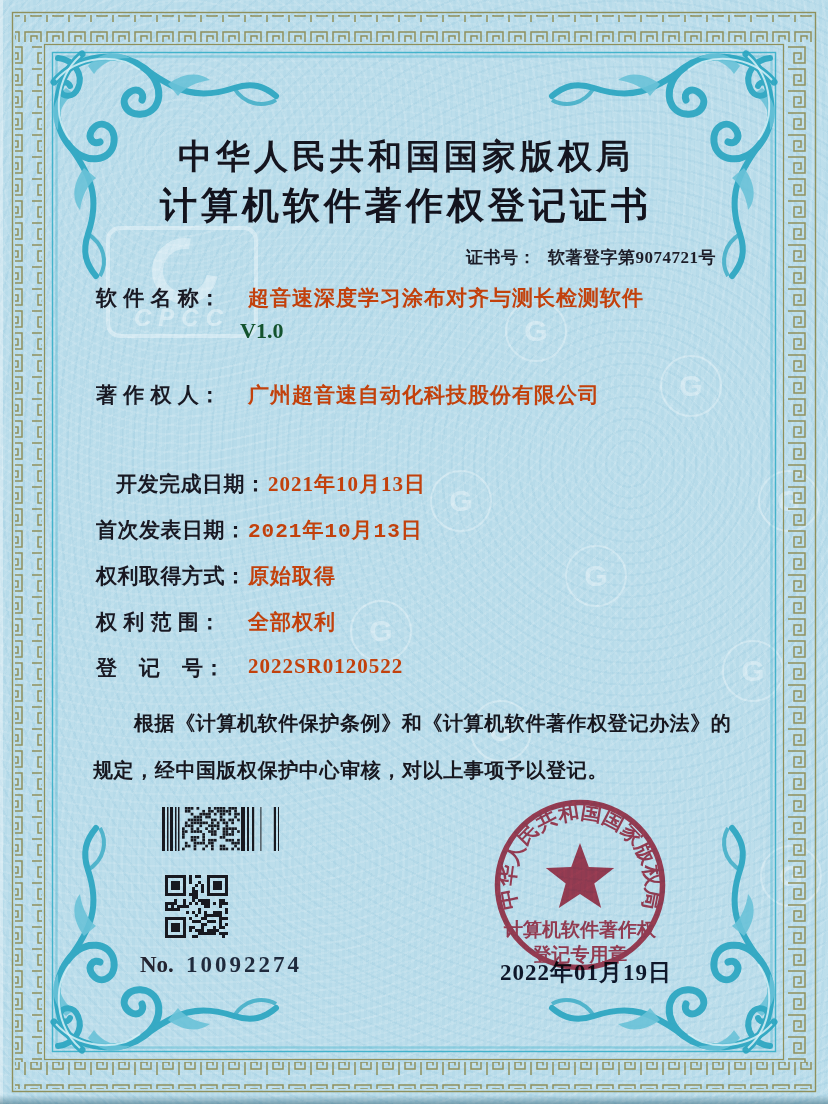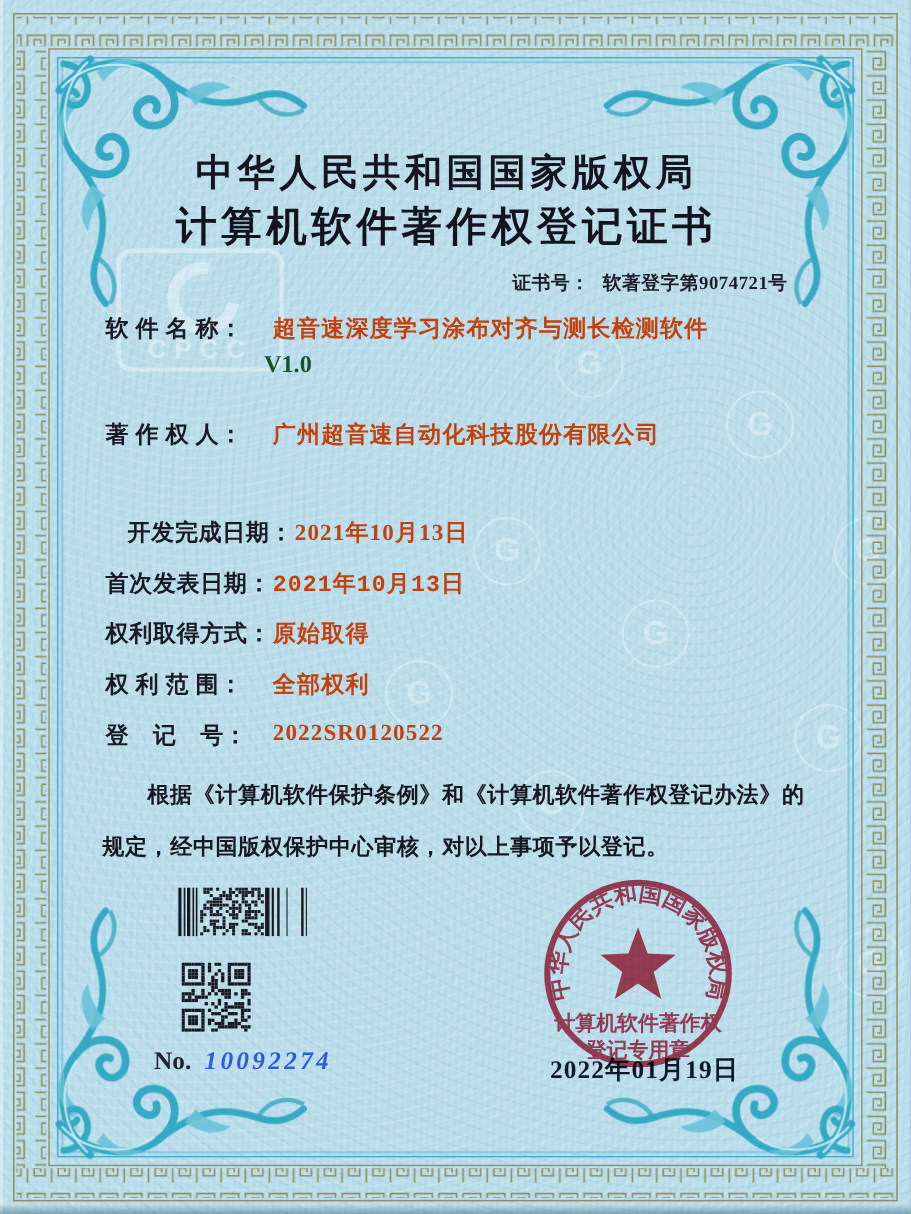--- a/index.html
+++ b/index.html
@@ -41,35 +41,35 @@
     position:absolute;left:93px;top:700px;width:654px;
     font-size:20px;font-weight:700;letter-spacing:.6px;line-height:47px;
     text-indent:41px;color:#17171f;margin:0;
   }
 
   .barcode{position:absolute;left:162px;top:806px;width:120px;height:46px;}
   .qrcode{position:absolute;left:165px;top:875px;width:63px;height:63px;}
 
   .serial{position:absolute;left:140px;top:952px;font-size:23px;font-weight:700;}
   .serial .pfx{color:#23232f;}
-  .serial .num{color:#1d4ed8;letter-spacing:3px;margin-left:12px;opacity:.9;font-style:italic;}
+  .serial .num{color:#0f172a;letter-spacing:3px;margin-left:12px;opacity:.9;}
 
   .seal{position:absolute;left:465px;top:770px;width:230px;height:230px;
     mix-blend-mode:multiply;opacity:.92;pointer-events:none;z-index:5;}
   .issue-date{position:absolute;left:500px;top:957px;font-size:23px;font-weight:700;
     letter-spacing:1px;color:#0f172a;z-index:4;}
 
   
   .cpcc{position:absolute;left:106px;top:226px;width:152px;height:112px;opacity:.42;pointer-events:none;}
   .cpcc .box{position:absolute;inset:0;border:4px solid rgba(255,255,255,.85);border-radius:14px;}
   .cpcc .ring{position:absolute;left:46px;top:12px;width:44px;height:44px;border-radius:50%;
     border:11px solid rgba(255,255,255,.85);border-right-color:transparent;transform:rotate(-35deg);}
   .cpcc .txt{position:absolute;left:0;right:0;bottom:6px;text-align:center;
     font-family:"Liberation Sans",sans-serif;font-size:24px;font-weight:700;
-    letter-spacing:7px;color:rgba(255,255,255,.9);}
+    letter-spacing:7px;color:rgba(255,255,255,.9);font-style:italic;}
 
   .wm{position:absolute;width:58px;height:58px;border-radius:50%;
     border:2px solid rgba(255,255,255,.30);color:rgba(255,255,255,.34);
     font-family:"Liberation Sans",sans-serif;font-size:30px;font-weight:700;
     display:flex;align-items:center;justify-content:center;pointer-events:none;}
 </style>
 </head>
 <body>
 
 <div class="page">

